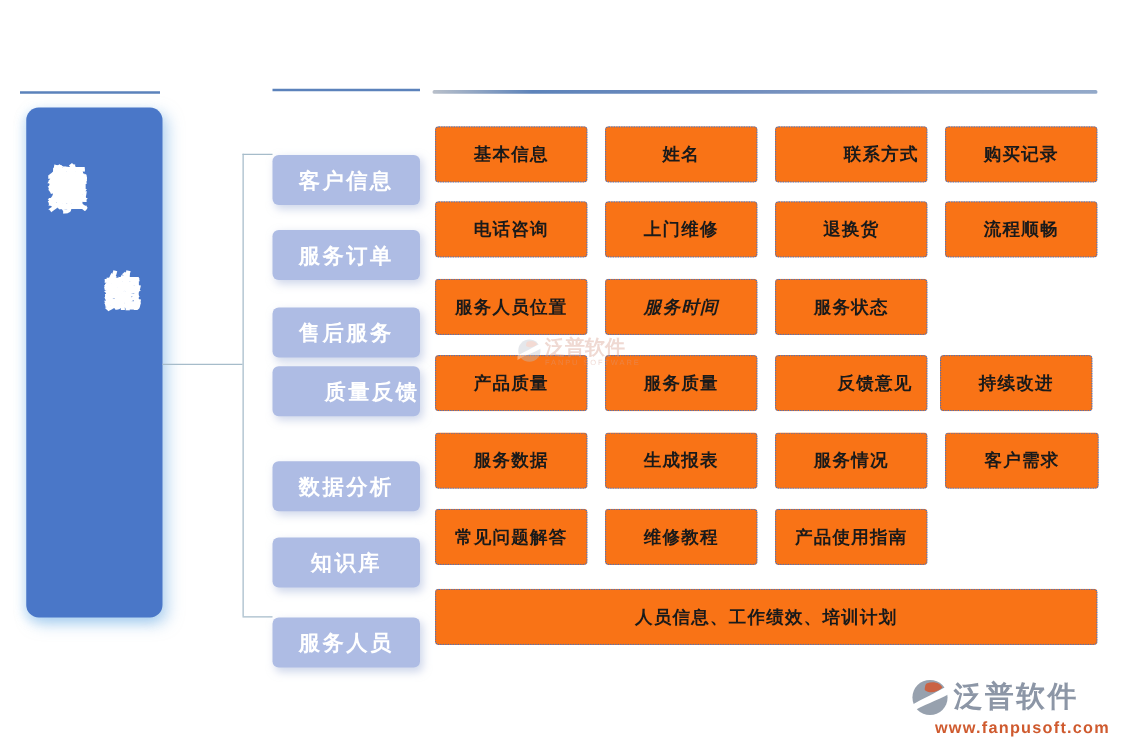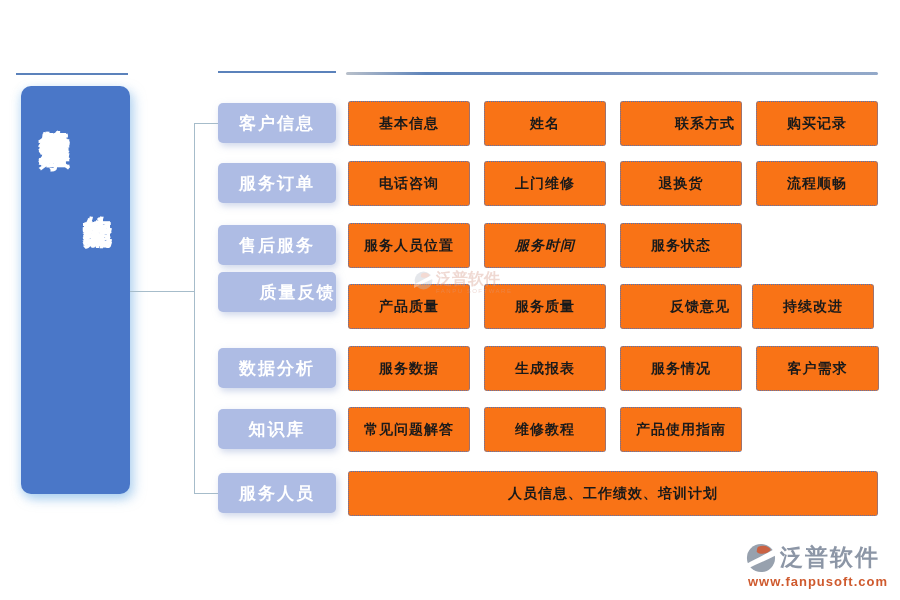--- a/index.html
+++ b/index.html
@@ -37,38 +37,38 @@
   .line{position:absolute;background:var(--connector-line);}
   .line.vline{left:194px;top:123px;width:1px;height:370px;}
   .line.h{height:1px;}
   .line.h.top{left:194px;top:123px;width:24px;}
   .line.h.bot{left:194px;top:493px;width:24px;}
   .line.h.mid{left:130px;top:291px;width:64px;}
 
   
   .cat{position:absolute;left:218px;width:118px;height:40px;border-radius:5px;
     background:var(--category-box);display:flex;align-items:center;justify-content:center;
-    box-shadow:2px 3px 7px rgba(160,175,215,.5);}
+    box-shadow:2px 3px 7px rgba(160,175,215,.5);margin-top:21px;}
   .cat span{color:#fff;font-weight:bold;font-size:17px;letter-spacing:2px;white-space:nowrap;}
   .item{position:absolute;height:45px;background:#f97316;border:1px dotted var(--item-border);
     border-radius:3px;display:flex;align-items:center;justify-content:center;
     color:var(--item-text);font-weight:bold;font-size:14px;letter-spacing:1px;white-space:nowrap;}
 
   
   .watermark{position:absolute;left:414px;top:271px;display:flex;align-items:flex-start;gap:3px;
     opacity:.38;z-index:5;pointer-events:none;}
   .watermark .wtxt{display:flex;flex-direction:column;line-height:1;}
   .watermark .wbrand{font-size:16px;font-weight:bold;color:#d79c8b;}
   .watermark .wsub{font-size:6px;color:#d79c8b;letter-spacing:1.5px;margin-top:1px;}
 
   
   .footer{position:absolute;right:12px;bottom:11px;display:flex;flex-direction:column;align-items:flex-start;}
   .footer .frow{display:flex;align-items:center;gap:4px;}
   .footer .brand{font-size:23px;font-weight:bold;color:var(--brand-gray);letter-spacing:2px;}
-  .footer .furl{font-size:13px;font-weight:bold;color:var(--brand-orange);letter-spacing:1px;margin-top:1px;margin-left:2px;}
+  .footer .furl{font-size:13px;font-weight:bold;color:var(--brand-orange);letter-spacing:1px;margin-top:1px;margin-left:19px;}
 </style>
 </head>
 <body>
 
 <div class="canvas">
 
   <div class="topline a"></div>
   <div class="topline b"></div>
   <div class="topline c"></div>
 

